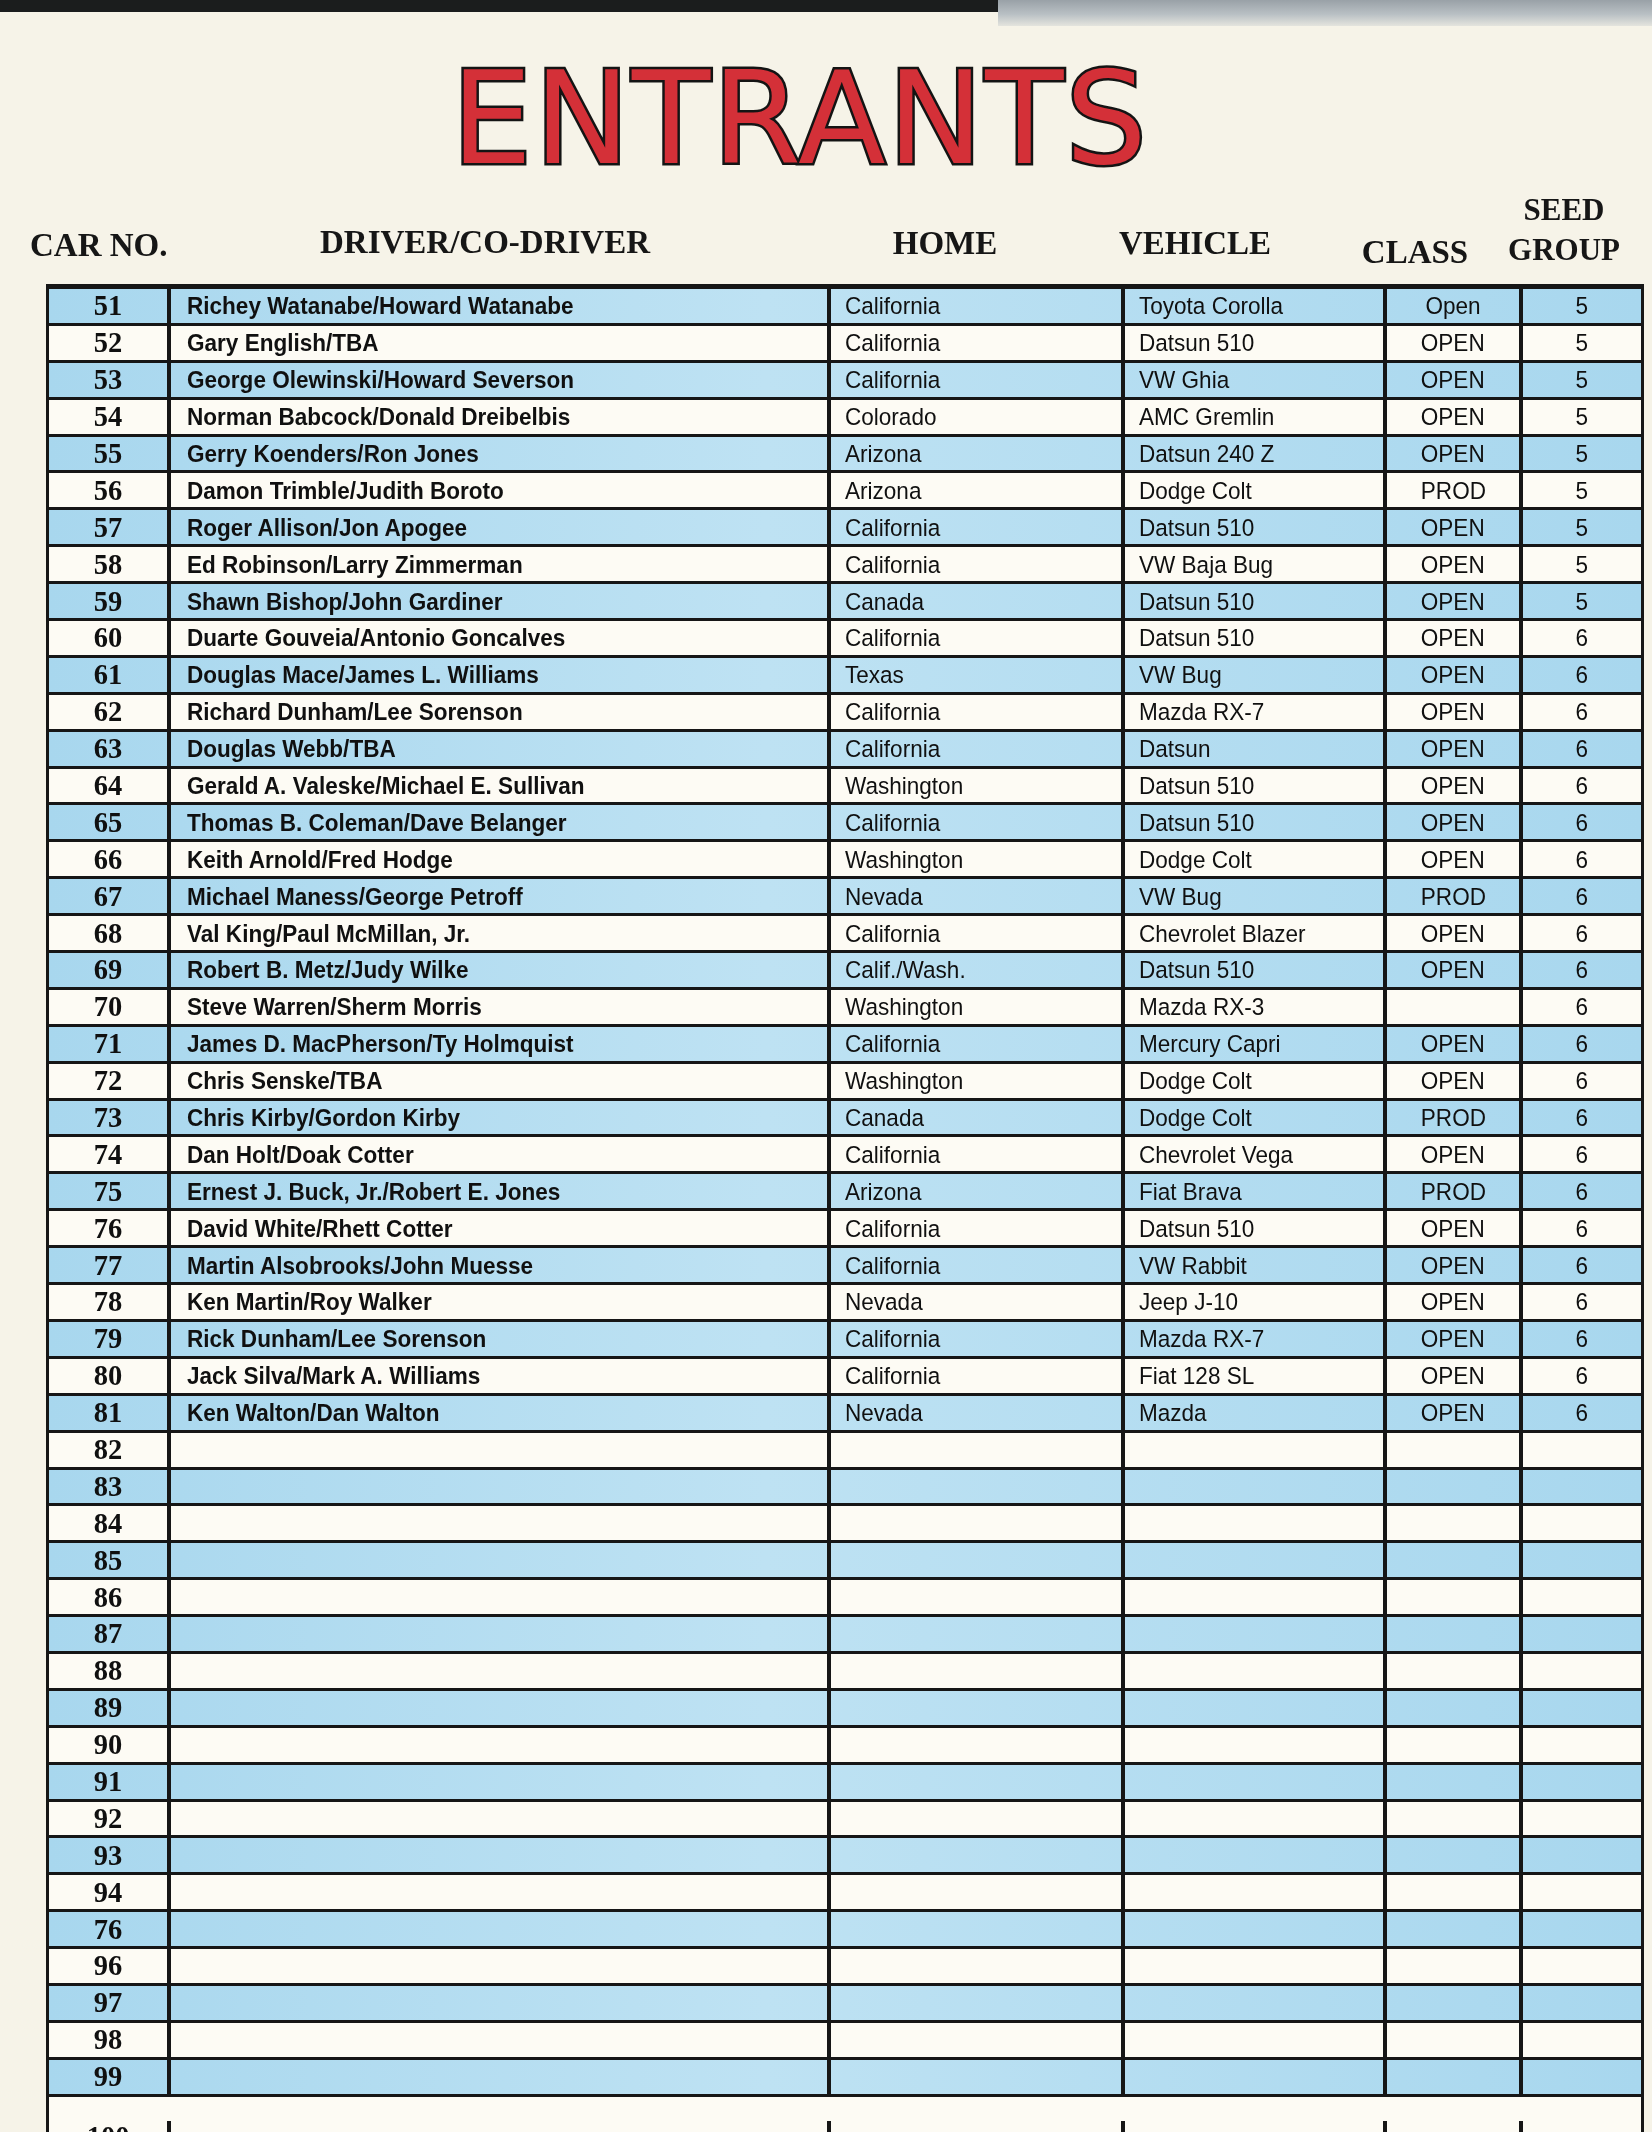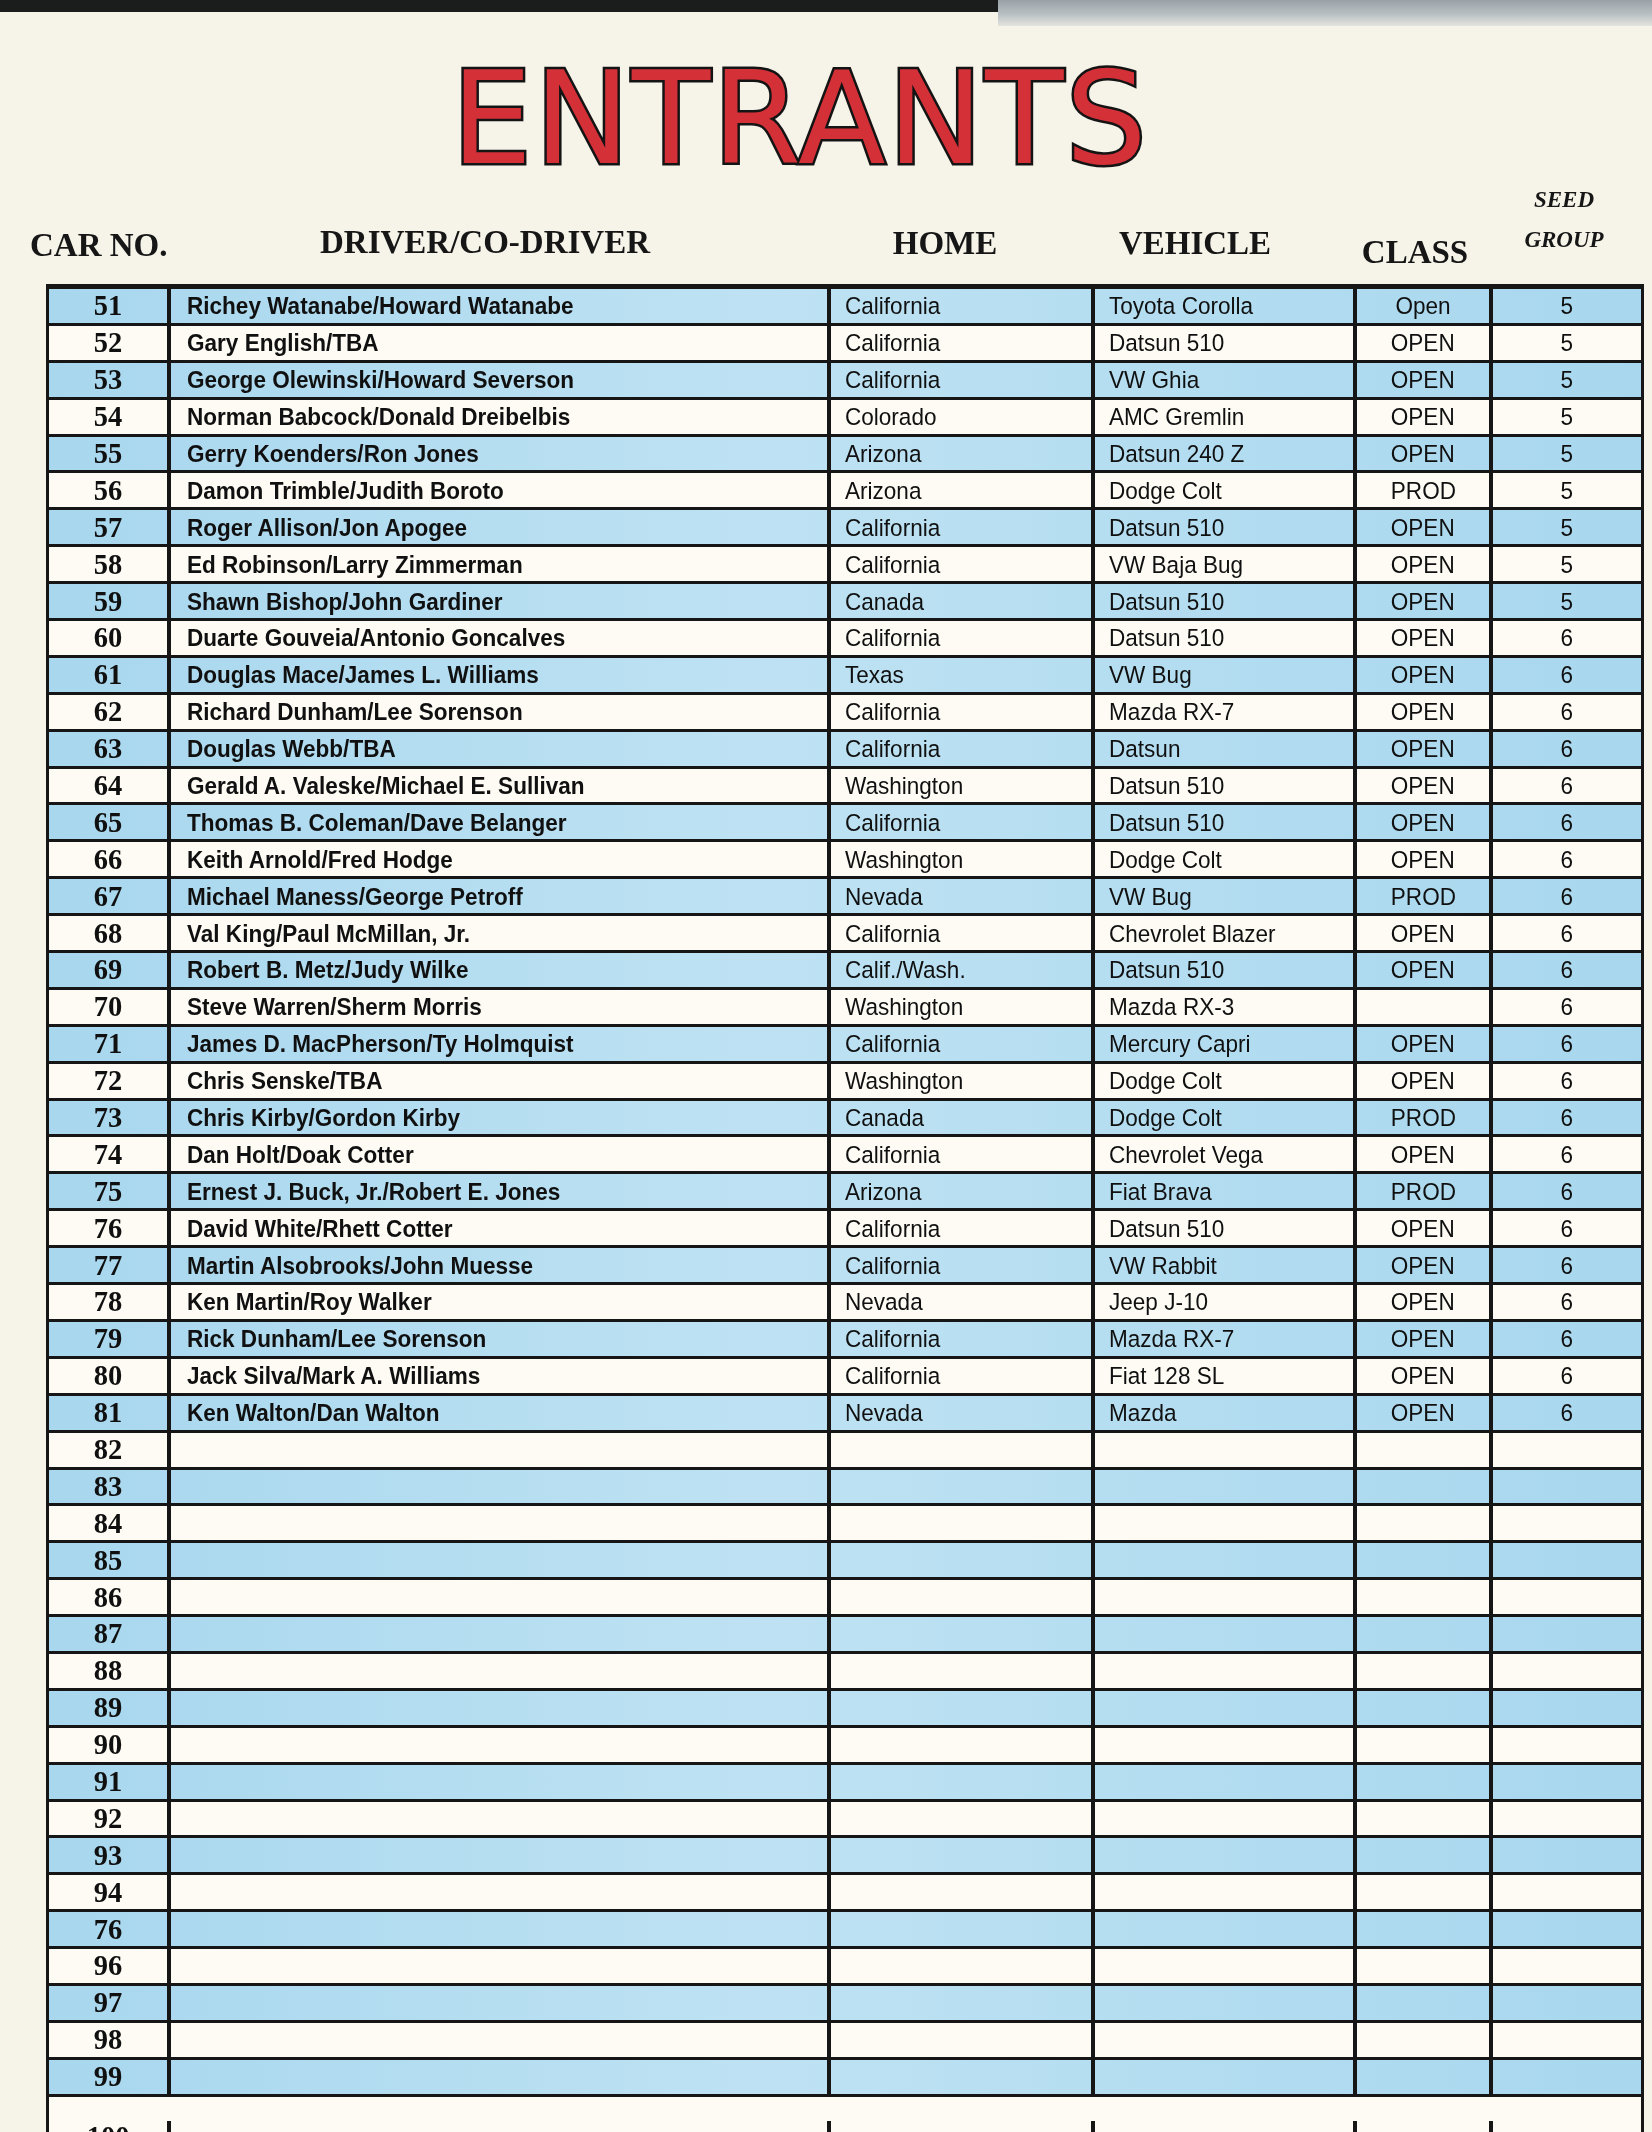--- a/index.html
+++ b/index.html
@@ -25,37 +25,37 @@
   
   .hdr {
     position:absolute; font-family:"Liberation Serif", serif; font-weight:bold;
     font-size:33px; line-height:1; color:#161616; text-align:center; white-space:nowrap;
   }
   .hdr-carno   { left:30px;  top:229px; width:190px; text-align:left; }
   .hdr-driver  { left:250px; top:226px; width:470px; }
   .hdr-home    { left:830px; top:227px; width:230px; }
   .hdr-vehicle { left:1070px;top:227px; width:250px; }
   .hdr-class   { left:1340px;top:236px; width:150px; }
-  .hdr-seed    { left:1478px;top:180px; width:172px; font-size:23px; line-height:40px;font-style:italic; }
+  .hdr-seed    { left:1478px;top:190px; width:172px; font-size:31px; line-height:40px; }
 
   
   .entrants-table {
     position:absolute; left:46px; top:284px; width:1598px;
     display:flex; flex-direction:column; box-sizing:border-box;
     border:3px solid #161616; border-top-width:5px; background:#fdfbf4;
   }
   .row { display:flex; height:36.9px; box-sizing:border-box; border-bottom:3px solid #161616; }
   .row:last-child { border-bottom-width:4px;margin-top:24px; }
   .row.blue  { background:linear-gradient(90deg,#a8d7ee 0%,#bee2f3 45%,#a8d7ee 100%); }
   .row.white { background:#fdfbf4; }
 
   .cell { box-sizing:border-box; display:flex; align-items:flex-end; overflow:hidden; }
   .c-no      { width:122px; border-right:4px solid #161616; justify-content:center; padding-bottom:2px; }
   .c-driver  { width:660px; border-right:4px solid #161616; padding:0 0 4px 16px;font-weight:bold; }
-  .c-home    { width:264px; border-right:4px solid #161616; padding:0 0 4px 14px; }
+  .c-home    { width:294px; border-right:4px solid #161616; padding:0 0 4px 14px; }
   .c-vehicle { width:262px; border-right:4px solid #161616; padding:0 0 4px 14px; }
   .c-class   { width:136px; border-right:4px solid #161616; justify-content:center; padding-bottom:4px; }
   .c-seed    { flex:1; justify-content:center; padding-bottom:4px; }
 
   .cell-text {
     display:inline-block; font-size:24.5px; line-height:1; color:#101010;
     white-space:nowrap; transform:scaleX(0.92); transform-origin:left bottom;
   }
   .c-class .cell-text, .c-seed .cell-text { transform-origin:center bottom; }
   .c-no .cell-text {

